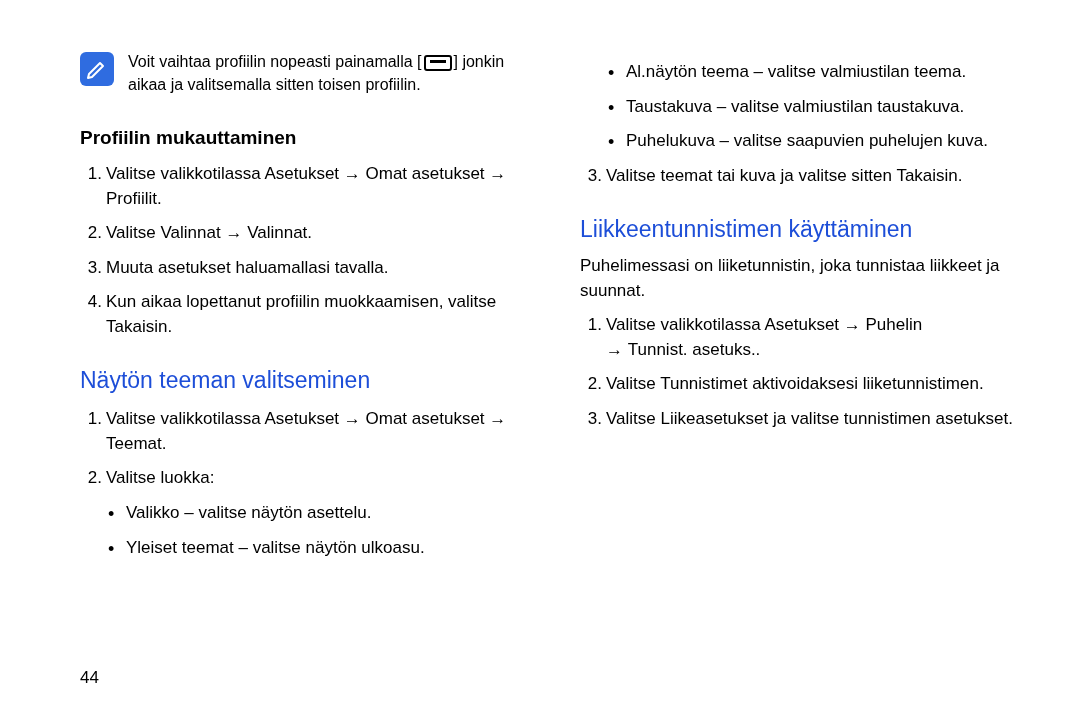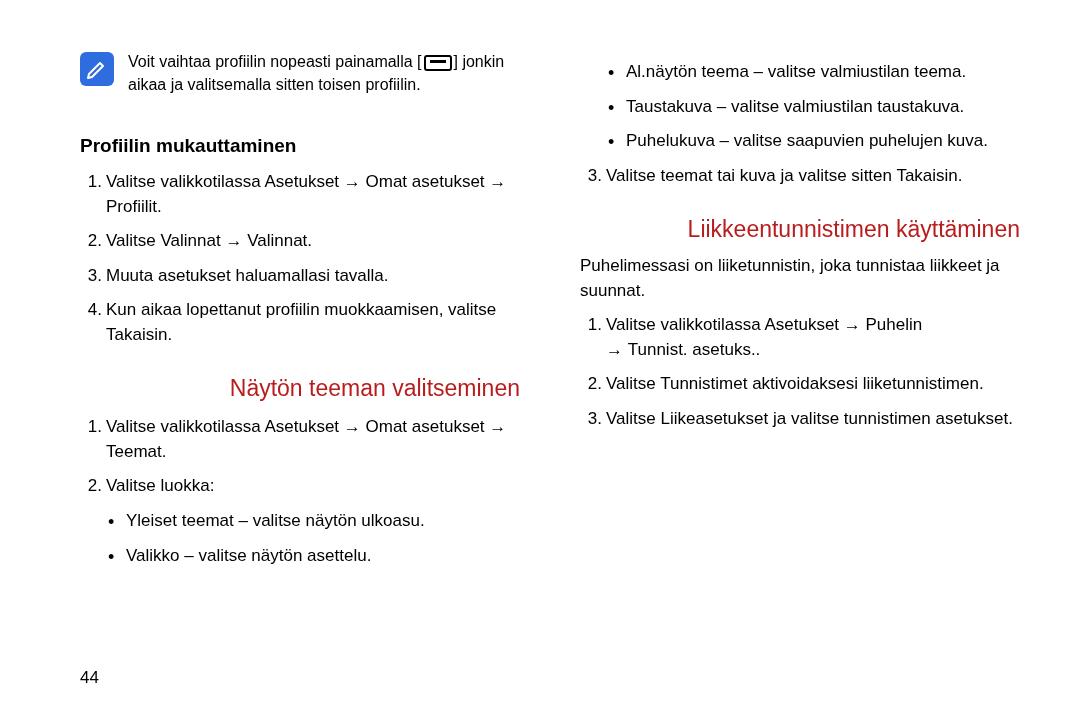--- a/index.html
+++ b/index.html
@@ -20,21 +20,21 @@
     gap: 60px;
   }
   .col {
     flex: 1;
     min-width: 0;
   }
   .note-row {
     display: flex;
     align-items: flex-start;
     gap: 14px;
-    margin-bottom: 36px;
+    margin-bottom: 28px;
   }
   .note-icon {
     width: 34px;
     height: 34px;
     border-radius: 6px;
     background: #2f6ce0;
     position: relative;
     flex: 0 0 auto;
     margin-top: 2px;
   }
@@ -64,23 +64,22 @@
     background: #000;
   }
   h3.section {
     font-size: 19px;
     font-weight: bold;
     margin: 4px 0 6px 0;
   }
   h2.blue {
     font-size: 23px;
     font-weight: normal;
-    color: #b91c1c;
+    color: #1d4ed8;
     margin: 24px 0 8px 0;
-    text-align: right;
   }
   ol.numlist {
     list-style: none;
     padding: 0 0 0 26px;
     margin: 6px 0 0 0;
   }
   ol.numlist > li {
     position: relative;
     margin: 10px 0;
     padding-left: 0;
@@ -154,22 +153,22 @@
     </ol>
 
     <h2 class="blue">Näytön teeman valitseminen</h2>
     <ol class="numlist">
       <li><span class="num">1.</span>
         <span>Valitse valikkotilassa </span><b>Asetukset</b><span class="arrow"> → </span><b>Omat asetukset</b><span class="arrow"> → </span><b>Teemat</b><span>.</span>
       </li>
       <li><span class="num">2.</span>
         <span>Valitse luokka:</span>
         <ul class="bullets">
+          <li><b>Valikko</b><span> – valitse näytön asettelu.</span></li>
           <li><b>Yleiset teemat</b><span> – valitse näytön ulkoasu.</span></li>
-          <li><b>Valikko</b><span> – valitse näytön asettelu.</span></li>
         </ul>
       </li>
     </ol>
 
   </div>
 
   <div class="col">
 
     <ul class="bullets" style="margin-left:26px; margin-top:4px;">
       <li><b>Al.näytön teema</b><span> – valitse valmiustilan teema.</span></li>

